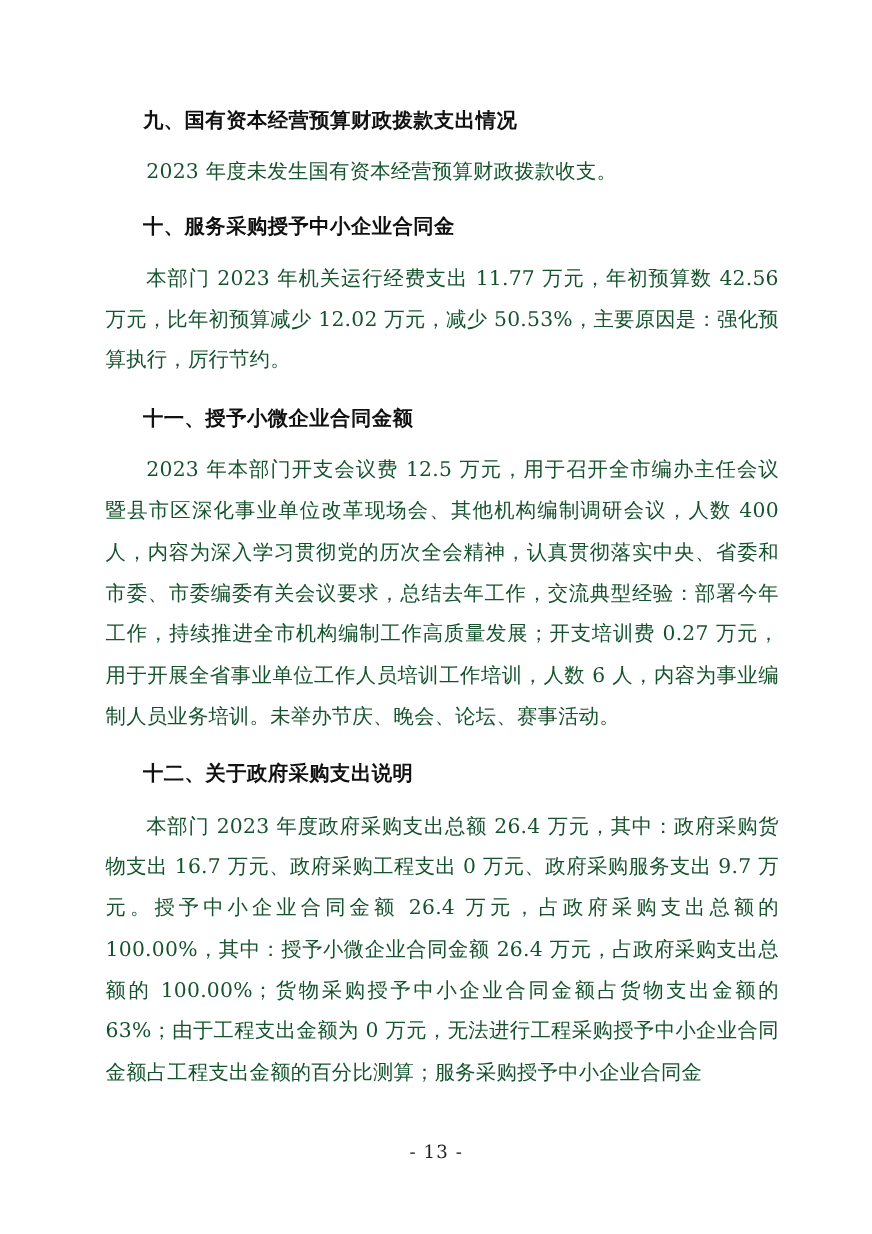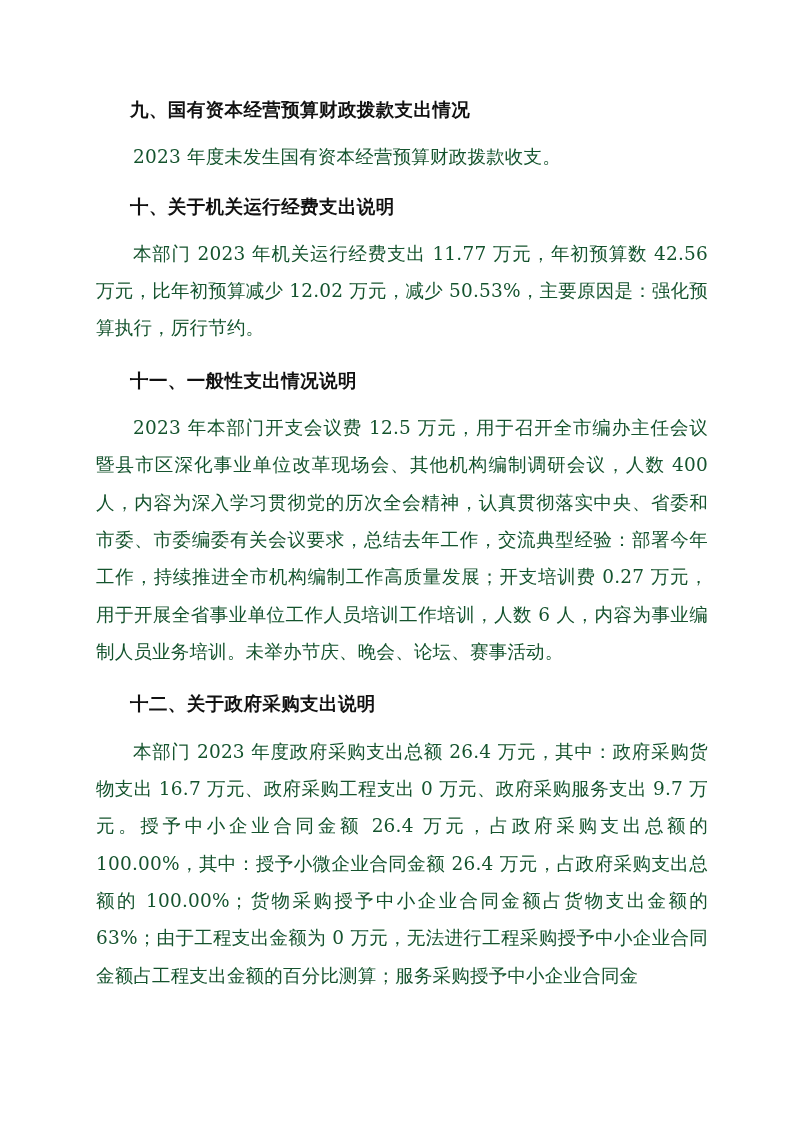--- a/index.html
+++ b/index.html
@@ -68,28 +68,29 @@
 <body>
 
 <div class="page">
   <div class="doc-body">
 
     <h2 class="section-heading">九、国有资本经营预算财政拨款支出情况</h2>
     <div class="gap-small"></div>
     <p class="para">2023 年度未发生国有资本经营预算财政拨款收支。</p>
 
     <div class="gap-med"></div>
-    <h2 class="section-heading">十、关于机关运行经费支出说明</h2>
+    <h2 class="section-heading">十、服务采购授予中小企业合同金</h2>
     <div class="gap-small"></div>
     <p class="para">本部门 2023 年机关运行经费支出 11.77 万元，年初预算数 42.56 万元，比年初预算减少 12.02 万元，减少 50.53%，主要原因是：强化预算执行，厉行节约。</p>
 
     <div class="gap-large"></div>
-    <h2 class="section-heading">十一、一般性支出情况说明</h2>
+    <h2 class="section-heading">十一、授予小微企业合同金额</h2>
     <div class="gap-small"></div>
     <p class="para">2023 年本部门开支会议费 12.5 万元，用于召开全市编办主任会议暨县市区深化事业单位改革现场会、其他机构编制调研会议，人数 400 人，内容为深入学习贯彻党的历次全会精神，认真贯彻落实中央、省委和市委、市委编委有关会议要求，总结去年工作，交流典型经验：部署今年工作，持续推进全市机构编制工作高质量发展；开支培训费 0.27 万元，用于开展全省事业单位工作人员培训工作培训，人数 6 人，内容为事业编制人员业务培训。未举办节庆、晚会、论坛、赛事活动。</p>
 
     <div class="gap-large"></div>
     <h2 class="section-heading">十二、关于政府采购支出说明</h2>
     <div class="gap-small"></div>
     <p class="para">本部门 2023 年度政府采购支出总额 26.4 万元，其中：政府采购货物支出 16.7 万元、政府采购工程支出 0 万元、政府采购服务支出 9.7 万元。授予中小企业合同金额 26.4 万元，占政府采购支出总额的 100.00%，其中：授予小微企业合同金额 26.4 万元，占政府采购支出总额的 100.00%；货物采购授予中小企业合同金额占货物支出金额的 63%；由于工程支出金额为 0 万元，无法进行工程采购授予中小企业合同金额占工程支出金额的百分比测算；服务采购授予中小企业合同金</p>
 
   </div>
+  <div class="page-number">- 13 -</div>
 </div>
 
 </body></html>

